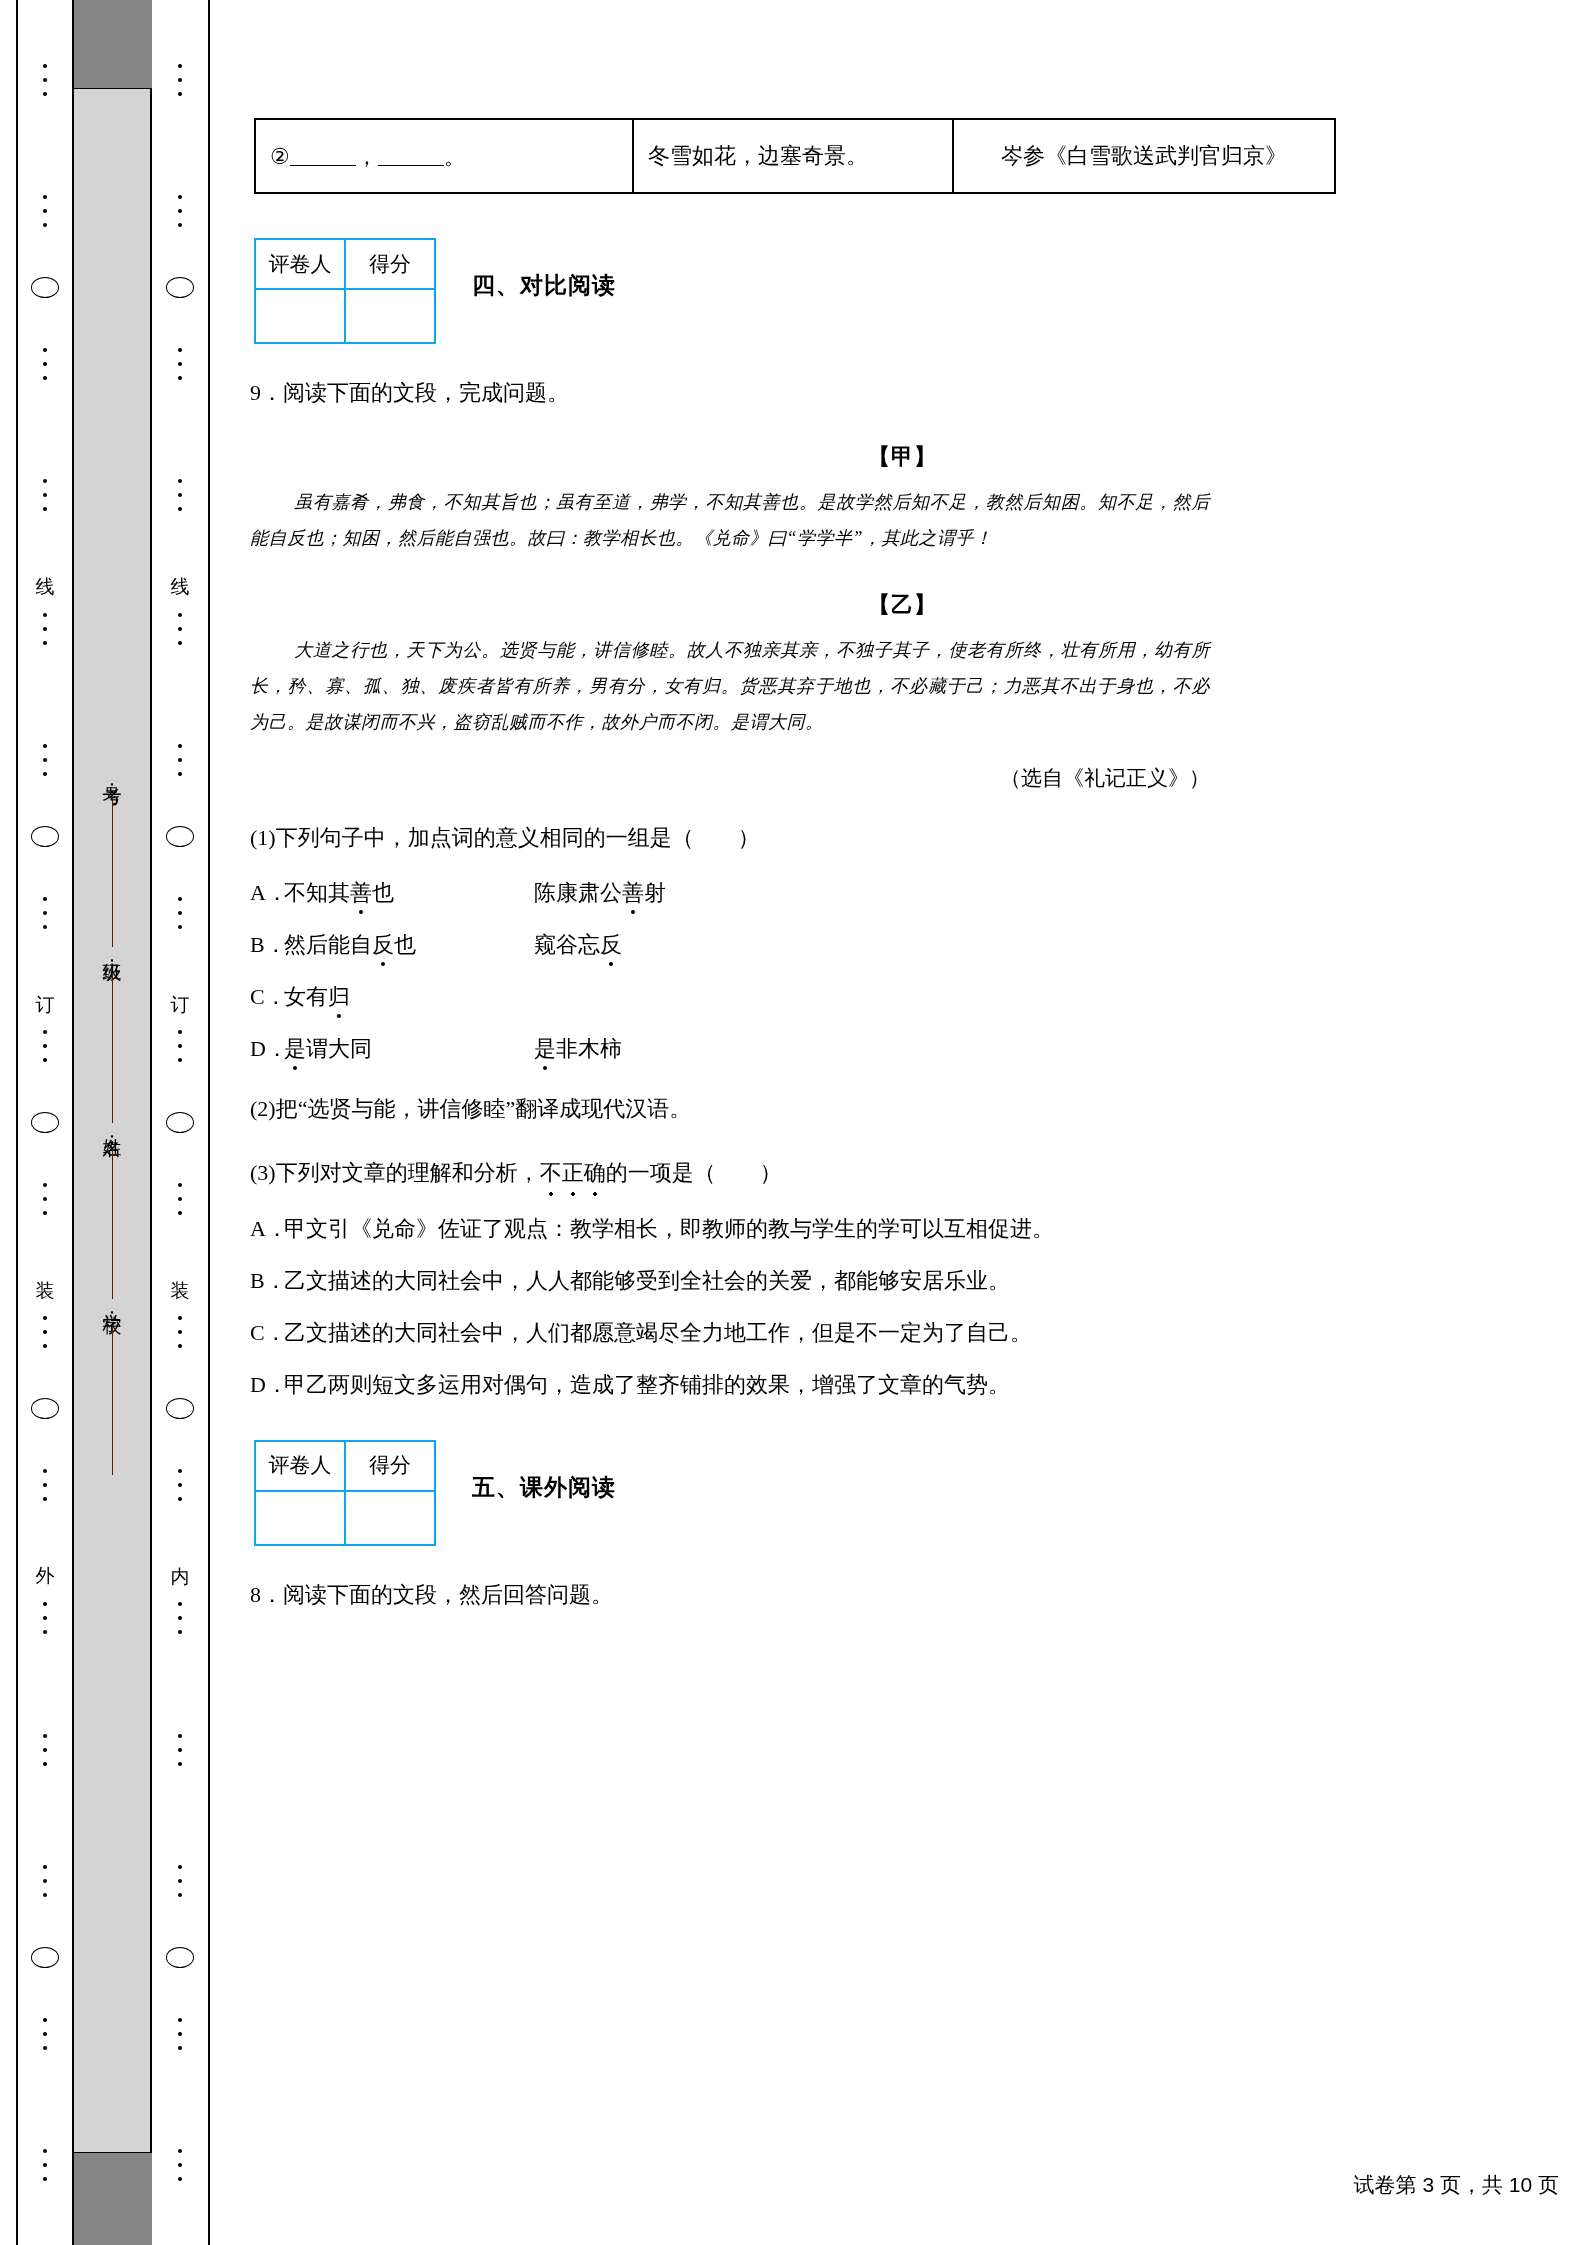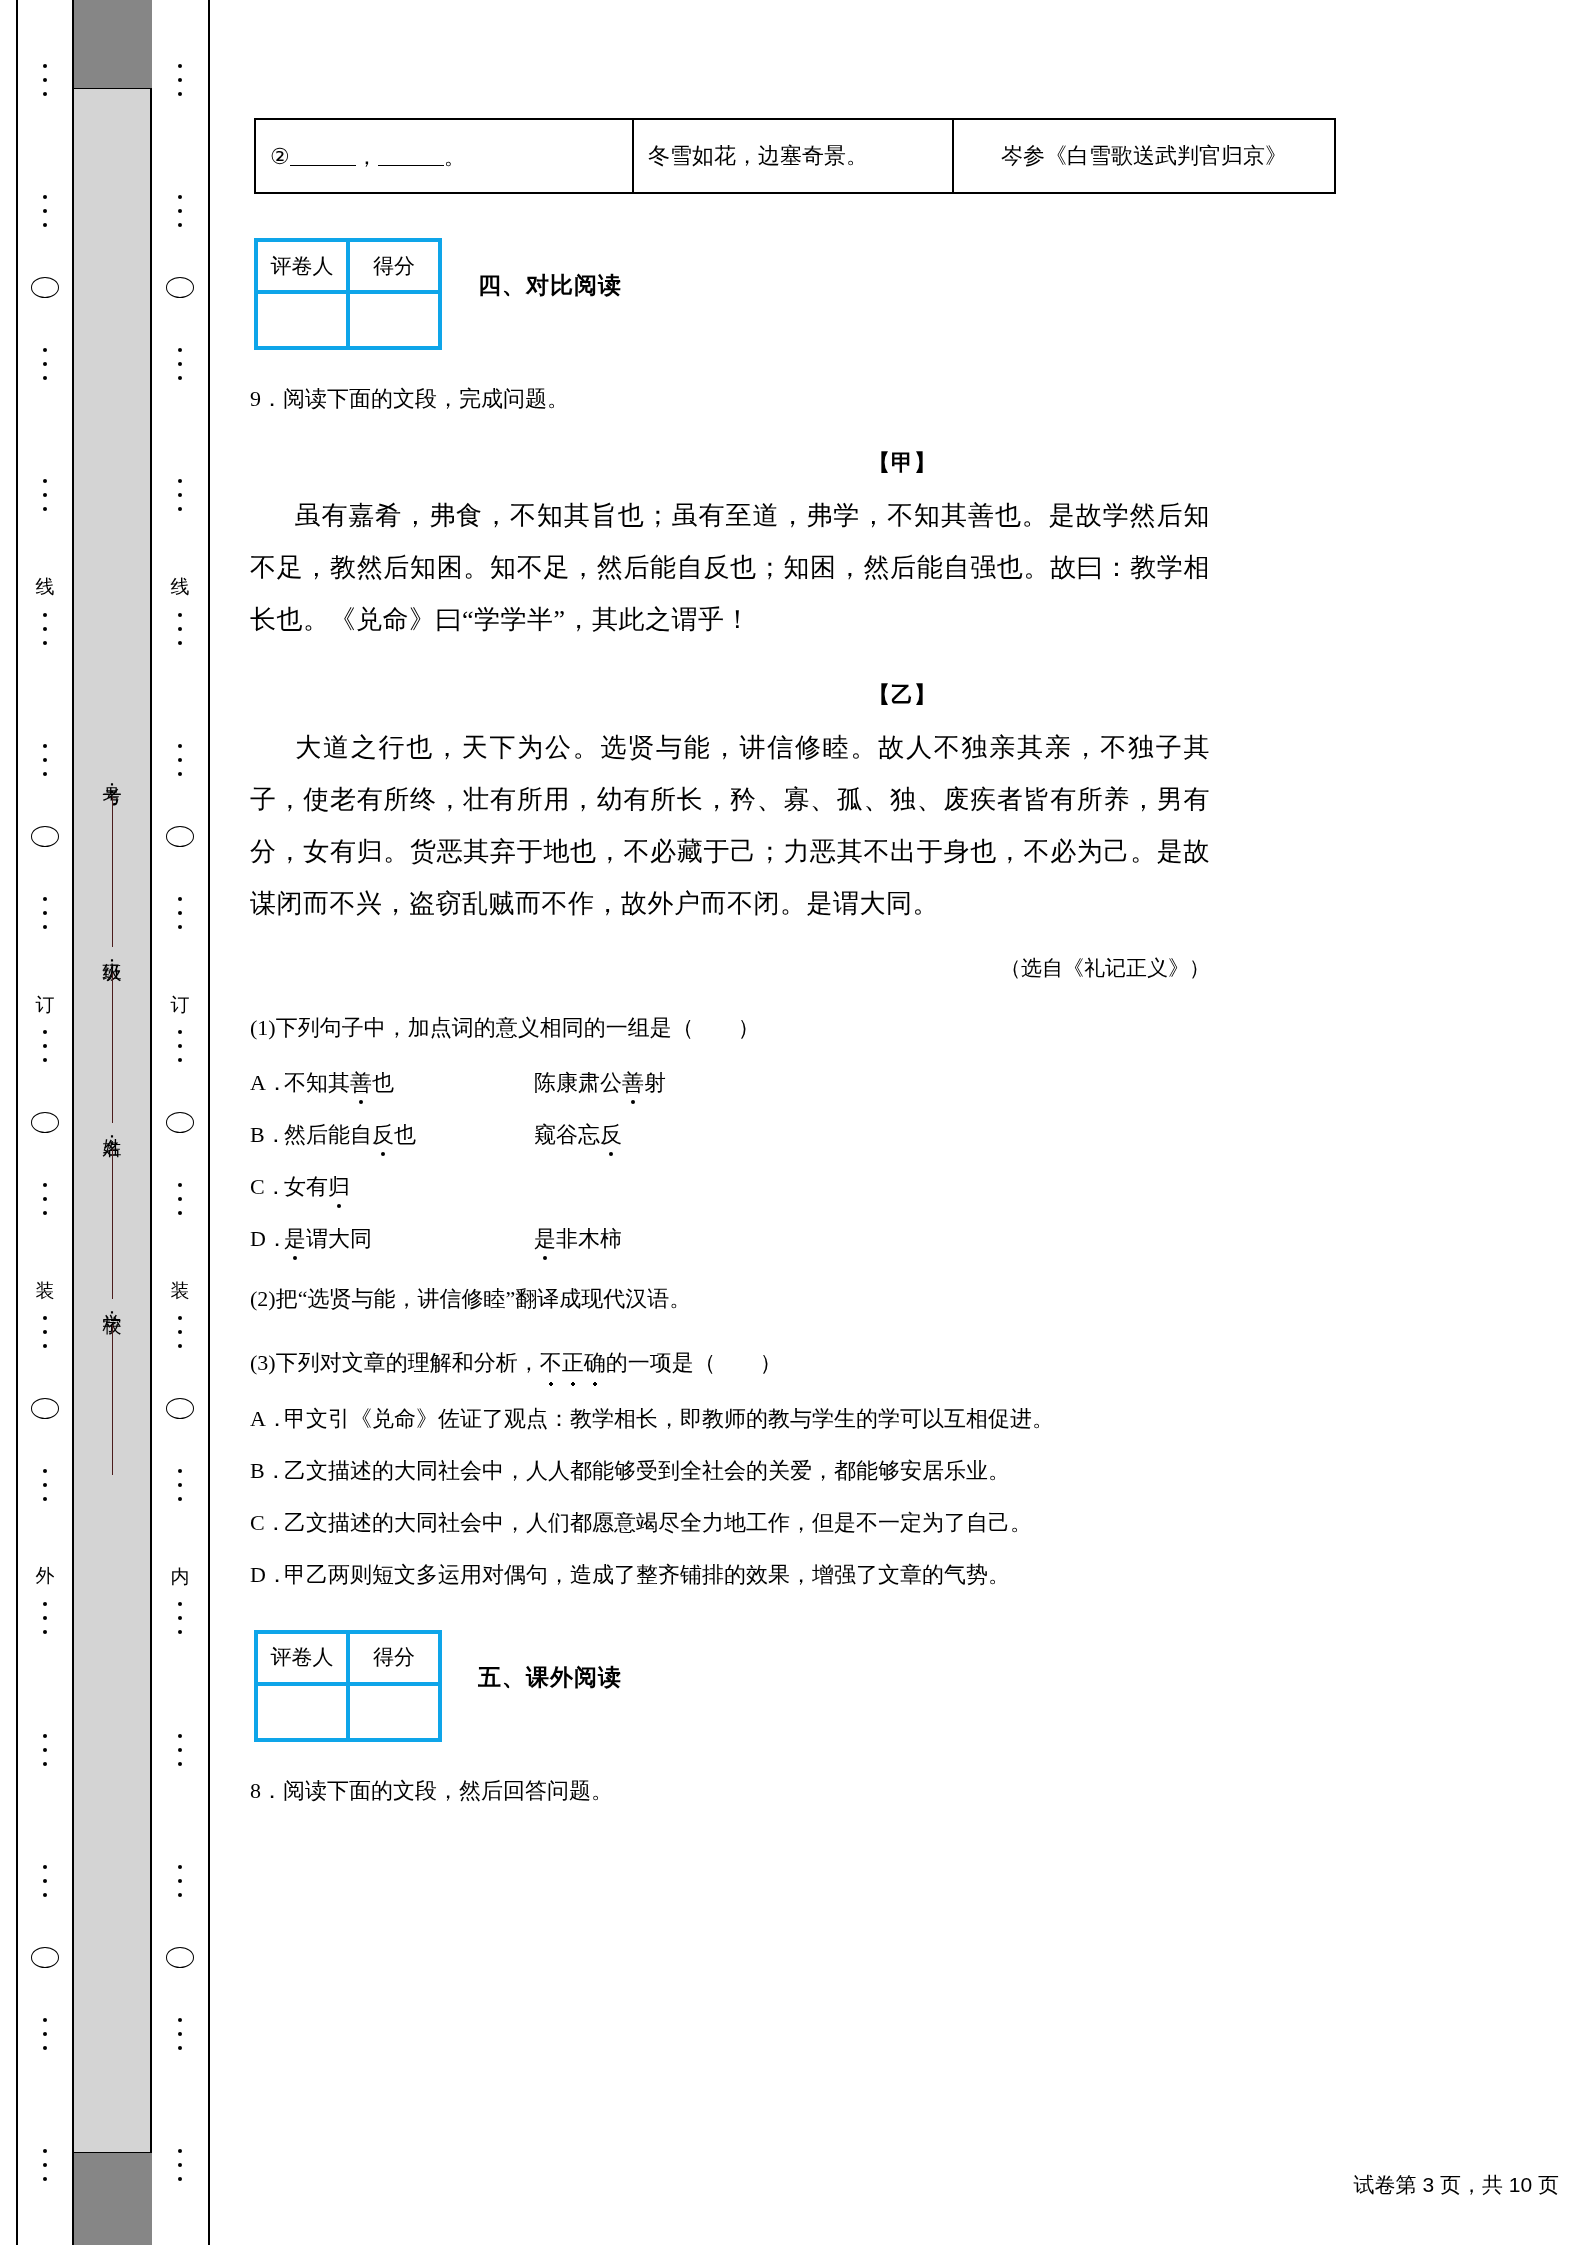--- a/index.html
+++ b/index.html
@@ -129,21 +129,21 @@
     display:flex;
     align-items:flex-start;
     margin-top:44px;
     margin-left:8px;
   }
   table.scorebox{
     border-collapse:collapse;
     table-layout:fixed;
   }
   table.scorebox td{
-    border:4px solid #0ea5e9;
+    border:2px solid #0ea5e9;
     width:86px; height:46px;
     text-align:center;
     font-size:21px;
     font-family:"Liberation Serif","DejaVu Serif",serif;
   }
   table.scorebox td.empty{height:50px;}
   .sec-title{
     font-family:"Liberation Sans","DejaVu Sans",sans-serif;
     font-weight:bold;
     font-size:23px;
@@ -163,21 +163,22 @@
     font-weight:bold;
     font-size:22px;
     margin:38px 0 0 0;
     text-align:center;
     letter-spacing:1px;
   }
 
   
   .classic{
     font-family:"Liberation Serif","DejaVu Serif",serif;
-    font-size:26px;
+    font-style:italic;
+    font-size:18px;
     line-height:2.0;
     margin:16px 0 0 4px;
     letter-spacing:0.5px;
     text-align:justify;
     width:960px;
   }
   .classic .indent{ display:inline-block; width:44px; }
   .src{
     font-family:"Liberation Serif","DejaVu Serif",serif;
     font-size:21px;

